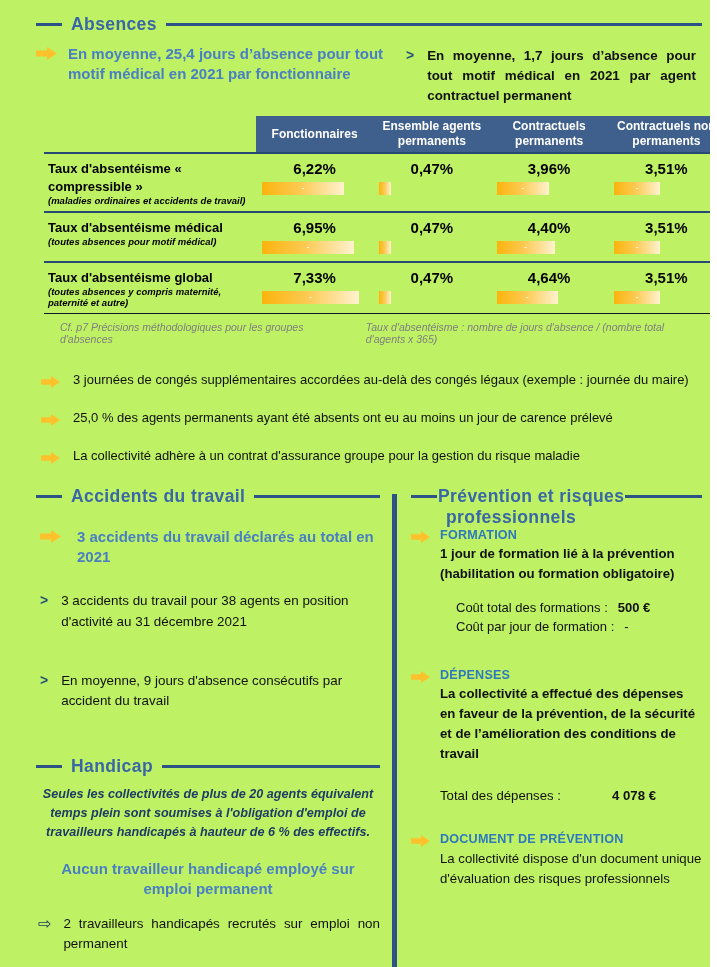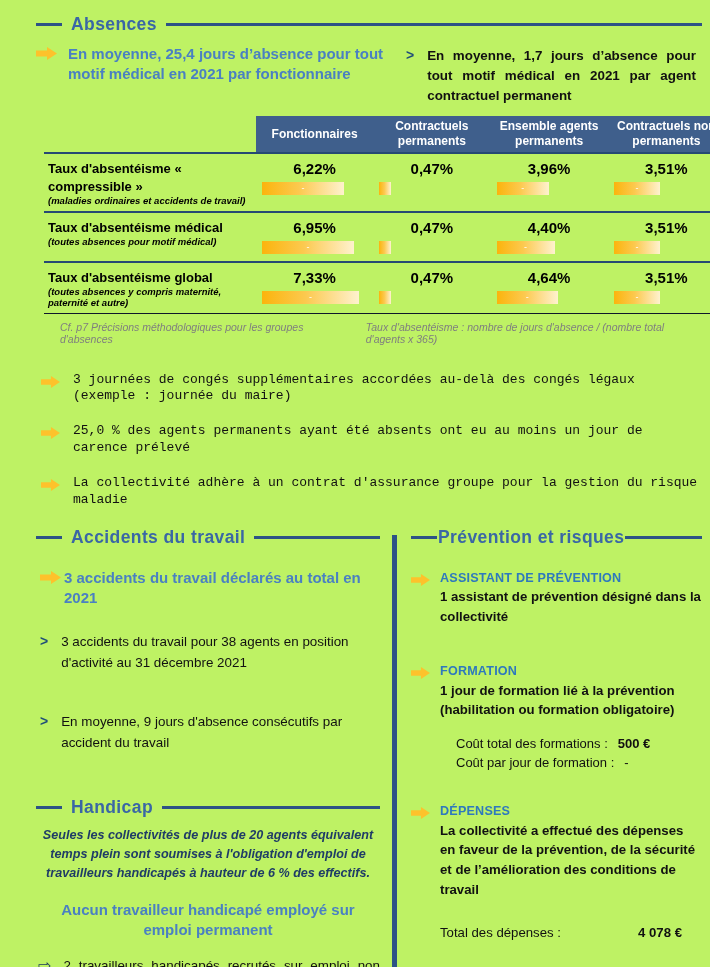--- a/index.html
+++ b/index.html
@@ -31,48 +31,48 @@
   .sub{font-size:9.5px;font-style:italic;font-weight:700;line-height:1.2;display:block;color:#000;}
   .tv{padding:2px 6px 7px;display:flex;flex-direction:column;box-sizing:border-box;}
   .val{font-weight:700;font-size:15px;text-align:center;padding:4px 0 5px;color:#000;}
   .bar{height:13px;background:linear-gradient(90deg,#fbb40d 0%,#fcc94f 45%,#fef2cf 100%);
        display:flex;align-items:center;justify-content:center;}
   .bar-dash{color:#fff;font-size:9px;line-height:1;}
   .footnotes{display:flex;gap:36px;margin:7px 0 0 24px;font-style:italic;color:#7f7f7f;font-size:10.5px;}
   
   .bullets{margin:27px 0 0 5px;}
   .bullet{display:flex;gap:13px;align-items:flex-start;margin-bottom:18px;}
-  .bullet .txt{font-size:13px;line-height:1.3;color:#111;font-family:Liberation Mono, monospace;}
+  .bullet .txt{font-size:13px;line-height:1.3;color:#111;}
   
   .cols{display:flex;position:relative;margin-top:12px;height:512px;}
   .vdiv{position:absolute;left:356px;top:8px;height:496px;width:5px;background:#2d5386;}
   .col-l{width:356px;box-sizing:border-box;padding-right:12px;flex:0 0 auto;}
   .col-r{flex:1;box-sizing:border-box;padding-left:19px;}
   .col-l .sec-h .line{margin-right:0;}
-  .stat{display:flex;gap:3px;margin:20px 0 0 4px;}
+  .stat{display:flex;gap:16px;margin:20px 0 0 4px;}
   .stat .txt{color:#4a80c2;font-weight:700;font-size:15px;line-height:1.35;}
   .pt{display:flex;gap:13px;margin:24px 0 0 4px;}
   .pt .txt{font-size:13.4px;line-height:1.55;color:#111;}
   .h-note{margin:8px 2px 0;text-align:center;font-style:italic;font-weight:600;
           color:#1f3c66;font-size:12.6px;line-height:1.5;}
   .h-key{margin:17px 6px 0;text-align:center;color:#4a80c2;font-weight:700;font-size:15px;line-height:1.35;}
   .h-pt{display:flex;gap:12px;margin:15px 0 0 2px;}
   .h-pt .oarrow{color:#17365d;font-size:16px;line-height:1.2;flex:0 0 auto;}
   .h-pt .txt{font-size:13.4px;line-height:1.5;text-align:justify;color:#111;}
   
   .p-head .row1{display:flex;align-items:center;gap:1px;}
   .p-head .row2{margin-left:35px;color:#3a67a5;font-weight:700;font-size:17.5px;letter-spacing:.4px;line-height:1.15;}
   .p-item{display:flex;gap:10px;align-items:flex-start;}
   .p-item .hd{color:#2e79bd;font-weight:700;font-size:12.6px;letter-spacing:.2px;line-height:1.4;}
   .p-item .tx{font-size:13.2px;line-height:1.5;color:#111;}
   .p-item .tx.bold{font-weight:700;}
   .costs{margin:15px 0 0 16px;}
   .cost-row{display:flex;gap:10px;font-size:13px;line-height:1.45;color:#111;}
   .cost-row .cv{font-weight:700;}
-  .total-row{display:flex;margin:25px 0 0 0;font-size:13.2px;color:#111;gap:26px;}
+  .total-row{display:flex;margin:25px 0 0 0;font-size:13.2px;color:#111;}
   .total-row .tlb{width:172px;}
   .total-row .tvv{font-weight:700;}
   .mb36{margin-bottom:36px;}
 </style>
 </head>
 <body>
 
 <div class="page">
 
   <div class="sec-h">
@@ -92,22 +92,22 @@
     </div>
     <div class="intro-right">
       <span class="gt">&gt;</span>
       <span class="txt">En moyenne, 1,7 jours d’absence pour tout motif médical en 2021 par agent contractuel permanent</span>
     </div>
   </div>
 
   <div class="tbl">
     <div class="th blank"></div>
     <div class="th">Fonctionnaires</div>
+    <div class="th">Ensemble agents permanents</div>
     <div class="th">Contractuels permanents</div>
-    <div class="th">Ensemble agents permanents</div>
     <div class="th">Contractuels non permanents</div>
 
     <div class="tl bt">
       <span class="lbl">Taux d'absentéisme « compressible »</span>
       <span class="sub">(maladies ordinaires et accidents de travail)</span>
     </div>
     <div class="tv bt">
       <span class="val">6,22%</span>
       <div class="bar" style="width: 78.0682%;">
           <span class="bar-dash">-</span>
@@ -265,33 +265,23 @@
       </div>
     </div>
 
     <div class="col-r">
       <div class="p-head">
         <div class="row1">
           <span class="dash" style="width:26px;height:3px;background:#2d5386;"></span>
           <span class="title" style="color:#3a67a5;font-weight:700;font-size:17.5px;letter-spacing:.4px;white-space:nowrap;">Prévention et risques</span>
           <span class="line" style="flex:1;height:3px;background:#2d5386;"></span>
         </div>
-      </div>
-
-      <div class="p-item mb36" style="margin-top:22px;">
-        <span class="arrow">
-          <svg width="19" height="12" viewBox="0 0 21 13">
-              <path d="M0 3.5h11V0l10 6.5-10 6.5V9.5H0z" fill="#fdc22b"></path>
-            </svg>
-        </span>
-        <div>
-          <div class="hd">ASSISTANT DE PRÉVENTION</div>
-          <div class="tx bold">1 assistant de prévention désigné dans la collectivité</div>
-        </div>
-      </div>
+        <div class="row2">professionnels</div>
+      </div>
+
 
       <div class="p-item">
         <span class="arrow">
           <svg width="19" height="12" viewBox="0 0 21 13">
               <path d="M0 3.5h11V0l10 6.5-10 6.5V9.5H0z" fill="#fdc22b"></path>
             </svg>
         </span>
         <div>
           <div class="hd">FORMATION</div>
           <div class="tx bold">1 jour de formation lié à la prévention (habilitation ou formation obligatoire)</div>

